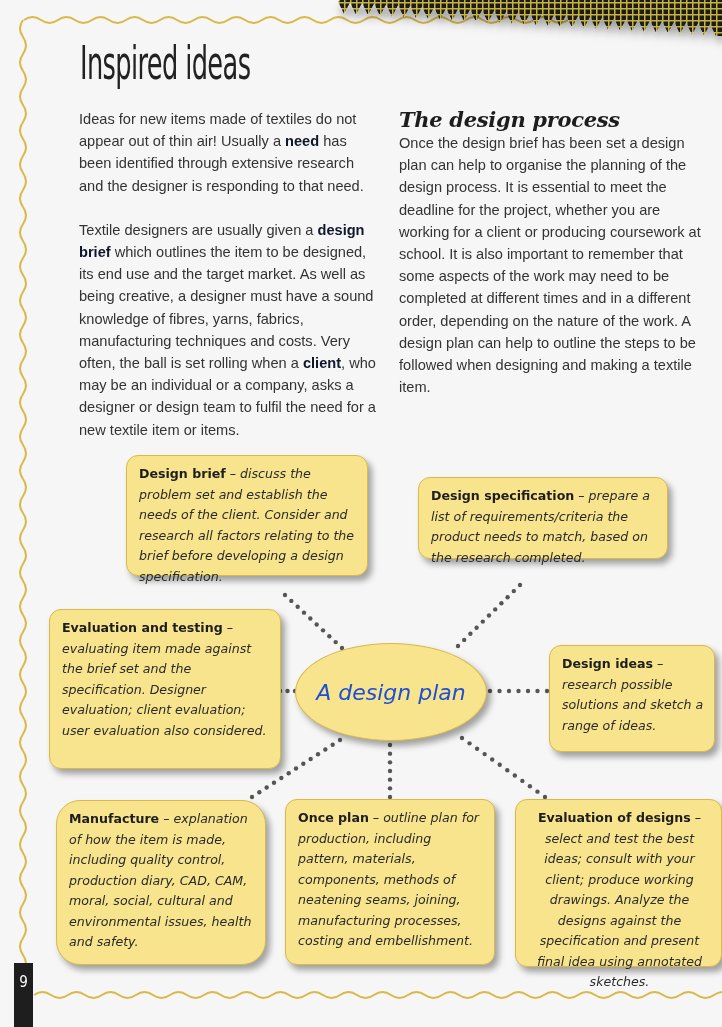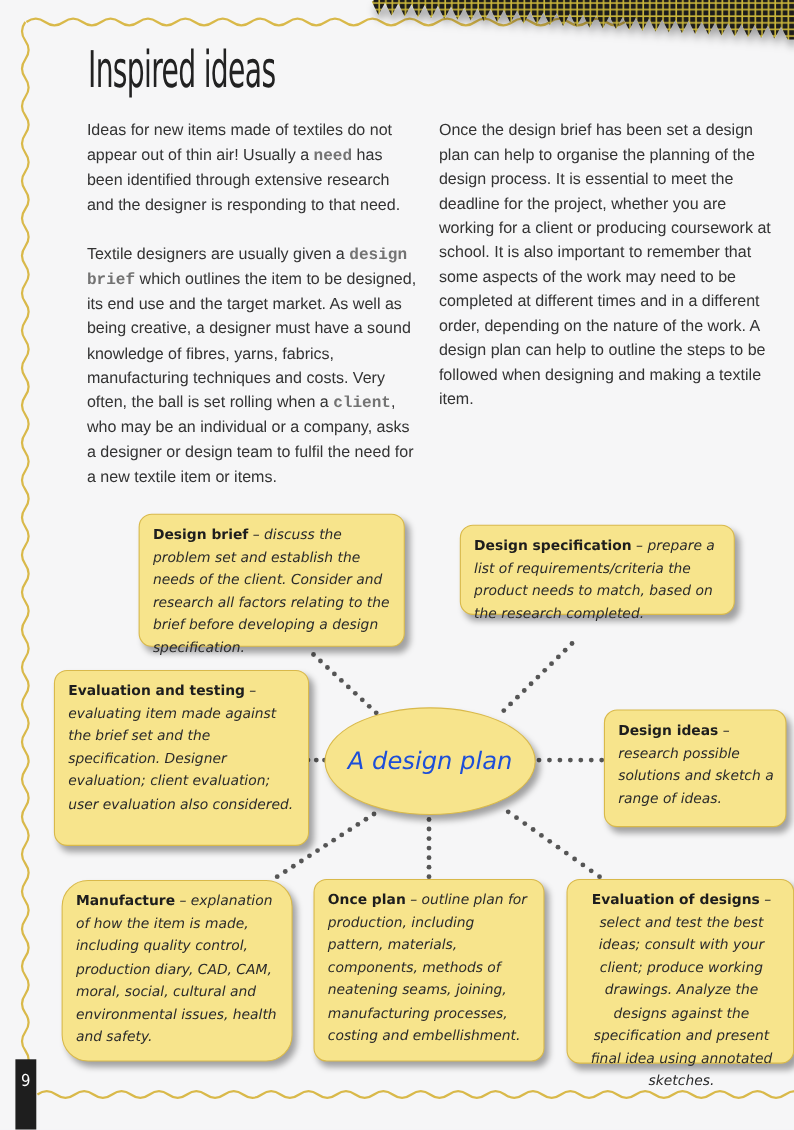--- a/index.html
+++ b/index.html
@@ -26,21 +26,21 @@
     .col-right {
       position: absolute; left: 399px; top: 108px; width: 315px;
       font-size: 14.6px; line-height: 22.2px; color: #333;
     }
     .section-heading {
       font-family: "DejaVu Serif", serif; font-style: italic;
       font-size: 21px; line-height: 24px; margin: 0 0 0 0; color: #1d1d1d;
       letter-spacing: -0.3px;
     }
     .col-right p { margin: 0; }
-    b { color: #737373; font-family: Liberation Mono, monospace; }
+    b { color: #0f172a; }
 
     .diagram { position: absolute; left: 0; top: 0; width: 722px; height: 1027px; pointer-events: none; }
     .box {
       position: absolute;
       background: #f7e48c;
       border: 1.5px solid #d9b94a;
       border-radius: 12px;
       box-shadow: 4px 5px 6px rgba(0,0,0,0.35);
       font-family: "DejaVu Sans", sans-serif;
       font-size: 12.6px; line-height: 20.5px; color: #2a2a2a;
@@ -87,20 +87,21 @@
 </svg>
 
 <h1 class="title">Inspired ideas</h1>
 
 <div class="col-left">
   <p><span>Ideas for new items made of textiles do not appear out of thin air! Usually a </span><b>need</b><span> has been identified through extensive research and the designer is responding to that need.</span></p>
   <p><span>Textile designers are usually given a </span><b>design brief</b><span> which outlines the item to be designed, its end use and the target market. As well as being creative, a designer must have a sound knowledge of fibres, yarns, fabrics, manufacturing techniques and costs. Very often, the ball is set rolling when a </span><b>client</b><span>, who may be an individual or a company, asks a designer or design team to fulfil the need for a new textile item or items.</span></p>
 </div>
 
 <div class="col-right">
+  <h2 class="section-heading">The design process</h2>
   <p>Once the design brief has been set a design plan can help to organise the planning of the design process. It is essential to meet the deadline for the project, whether you are working for a client or producing coursework at school. It is also important to remember that some aspects of the work may need to be completed at different times and in a different order, depending on the nature of the work. A design plan can help to outline the steps to be followed when designing and making a textile item.</p>
 </div>
 
 <svg class="diagram" viewBox="0 0 722 1027" xmlns="http://www.w3.org/2000/svg">
   <g id="dots" fill="#555">
       <circle cx="285" cy="595" r="2.2"></circle>
       <circle cx="291.3333333333333" cy="600.8888888888889" r="2.2"></circle>
       <circle cx="297.6666666666667" cy="606.7777777777778" r="2.2"></circle>
       <circle cx="304" cy="612.6666666666666" r="2.2"></circle>
       <circle cx="310.3333333333333" cy="618.5555555555555" r="2.2"></circle>
@@ -158,21 +159,21 @@
       <circle cx="499.72727272727275" cy="764.8181818181819" r="2.2"></circle>
       <circle cx="507.27272727272725" cy="770.1818181818181" r="2.2"></circle>
       <circle cx="514.8181818181819" cy="775.5454545454545" r="2.2"></circle>
       <circle cx="522.3636363636364" cy="780.9090909090909" r="2.2"></circle>
       <circle cx="529.9090909090909" cy="786.2727272727273" r="2.2"></circle>
       <circle cx="537.4545454545455" cy="791.6363636363636" r="2.2"></circle>
       <circle cx="545" cy="797" r="2.2"></circle>
     </g>
 </svg>
 
-<div class="box" style="left:126px;top:467px;width:242px;height:121px;">
+<div class="box" style="left:126px;top:455px;width:242px;height:121px;">
   <span class="box-title">Design brief</span><span> – discuss the problem set and establish the needs of the client. Consider and research all factors relating to the brief before developing a design specification.</span>
 </div>
 <div class="box" style="left:418px;top:477px;width:250px;height:82px;">
   <span class="box-title">Design specification</span><span> – prepare a list of requirements/criteria the product needs to match, based on the research completed.</span>
 </div>
 <div class="box" style="left:49px;top:609px;width:232px;height:160px;">
   <span class="box-title">Evaluation and testing</span><span> – evaluating item made  against the brief set and the specification. Designer evaluation; client evaluation; user evaluation also considered.</span>
 </div>
 <div class="hub">A design plan</div>
 <div class="box" style="left:549px;top:645px;width:166px;height:107px;">

